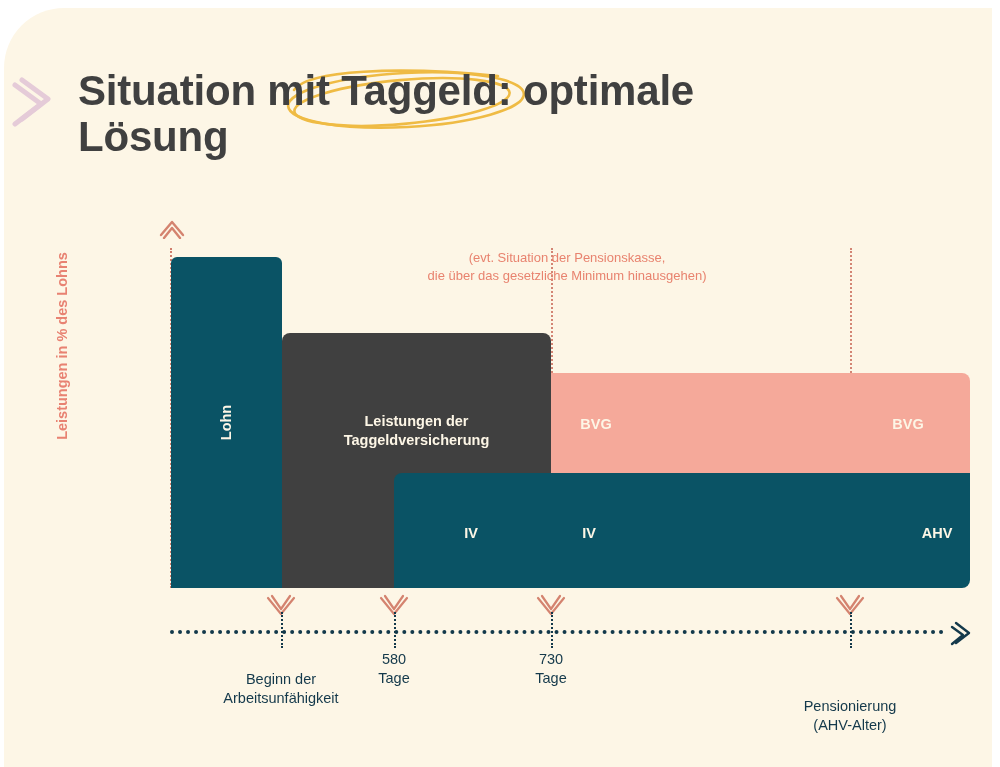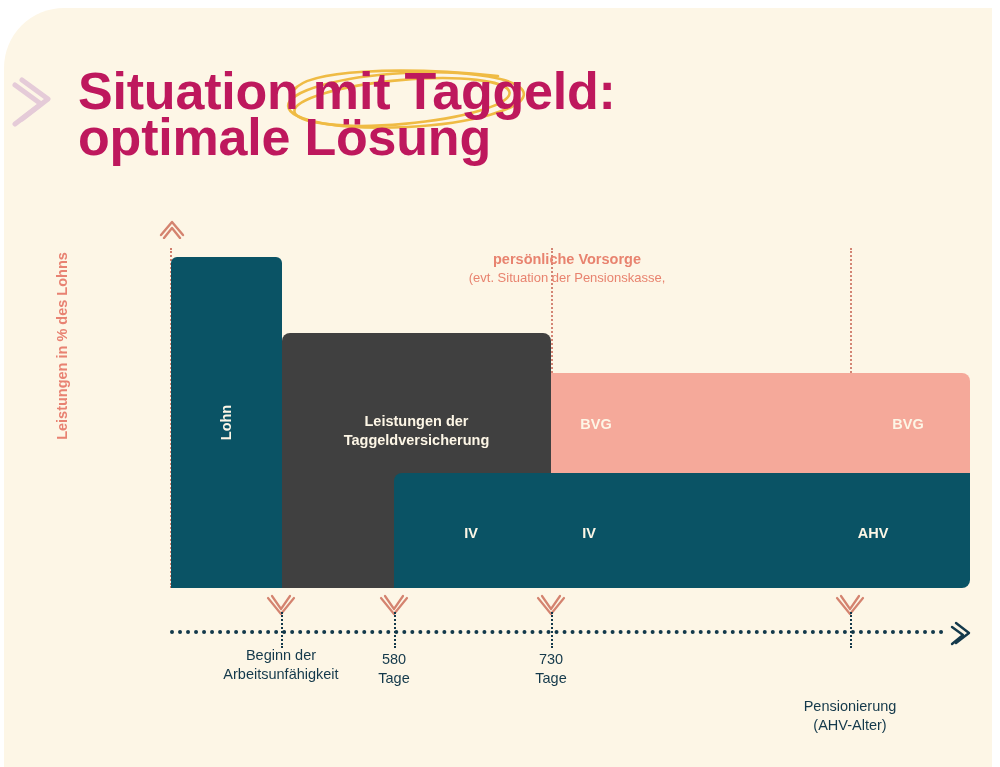--- a/index.html
+++ b/index.html
@@ -28,24 +28,24 @@
     position: absolute; left: 74px; top: 60px;
     width: 760px; height: 110px;
   }
   #title-scribble {
     position: absolute; left: 200px; top: -8px;
     width: 260px; height: 80px;
     pointer-events: none;
   }
   #title {
     position: relative;
-    font-size: 52px;
+    font-size: 42px;
     font-weight: bold;
     line-height: 46px;
-    color: #be185d;
+    color: #404040;
     letter-spacing: -0.2px;
   }
 
   
   #chart {
     position: absolute;
     left: 0; top: 0; width: 1000px; height: 767px;
   }
 
   
@@ -205,44 +205,44 @@
 
     <div class="bar" style="left:390px; top:465px; width:456px; height:115px;
                 background:#0a5365; border-radius:8px 0 0 0;"></div>
     <span class="bar-label" style="position:absolute; left:452px; top:517px; width:30px; text-align:center;
                  color:#fdf6e6; font-weight:bold; font-size:14.5px;">IV</span>
     <span class="bar-label" style="position:absolute; left:570px; top:517px; width:30px; text-align:center;
                  color:#fdf6e6; font-weight:bold; font-size:14.5px;">IV</span>
 
     <div class="bar" style="left:846px; top:465px; width:120px; height:115px;
                 background:#0a5365; border-radius:0 0 8px 0;"></div>
-    <span class="bar-label" style="position:absolute; left:844px; top:517px; width:50px; text-align:center;
+    <span class="bar-label" style="position:absolute; left:908px; top:517px; width:50px; text-align:center;
                  color:#fdf6e6; font-weight:bold; font-size:14.5px;">AHV</span>
 
     <div id="vorsorge">
-      <div class="head">persönliche Vorsorge</div>
       <div>(evt. Situation der Pensionskasse,</div>
+      <div>die über das gesetzliche Minimum hinausgehen)</div>
     </div>
 
     <div id="xaxis"></div>
     <span id="xaxis-arrow">
       <svg width="26" height="28" viewBox="0 0 26 28">
         <path d="M6 4 L19 14 L6 24" fill="none" stroke="#14394b" stroke-width="2.4" stroke-linecap="round" stroke-linejoin="round"></path>
         <path d="M2 8 L13 16 L2 25" fill="none" stroke="#14394b" stroke-width="2.4" stroke-linecap="round" stroke-linejoin="round"></path>
       </svg>
     </span>
 
     <span class="xmark" style="left:260px; top:586px;">
       <svg width="34" height="26" viewBox="0 0 34 26">
         <path d="M4 4 L17 20 L30 4" fill="none" stroke="#d4836f" stroke-width="2.2" stroke-linecap="round" stroke-linejoin="round"></path>
         <path d="M8 2 L17 15 L26 2" fill="none" stroke="#d4836f" stroke-width="2.2" stroke-linecap="round" stroke-linejoin="round"></path>
       </svg>
     </span>
     <div class="xtick-line" style="left:277px; top:604px;"></div>
-    <div class="xlabel" style="left:167px; top:638px;">
+    <div class="xlabel" style="left:167px; top:662px;">
       <span>Beginn der</span><br>
       <span>Arbeitsunfähigkeit</span>
     </div>
 
     <span class="xmark" style="left:373px; top:586px;">
       <svg width="34" height="26" viewBox="0 0 34 26">
         <path d="M4 4 L17 20 L30 4" fill="none" stroke="#d4836f" stroke-width="2.2" stroke-linecap="round" stroke-linejoin="round"></path>
         <path d="M8 2 L17 15 L26 2" fill="none" stroke="#d4836f" stroke-width="2.2" stroke-linecap="round" stroke-linejoin="round"></path>
       </svg>
     </span>

